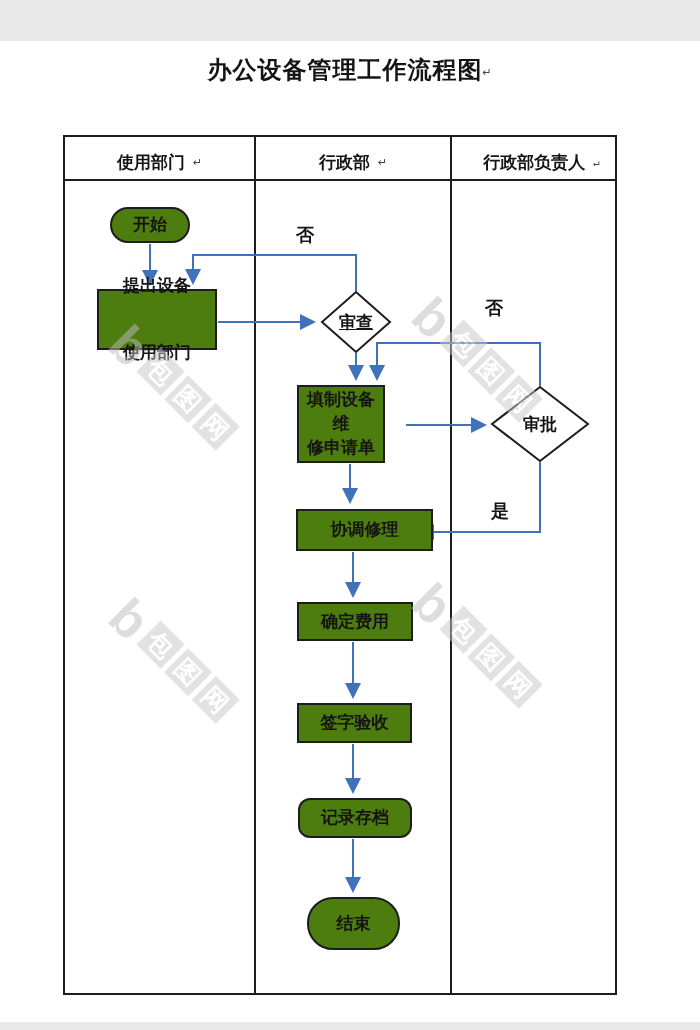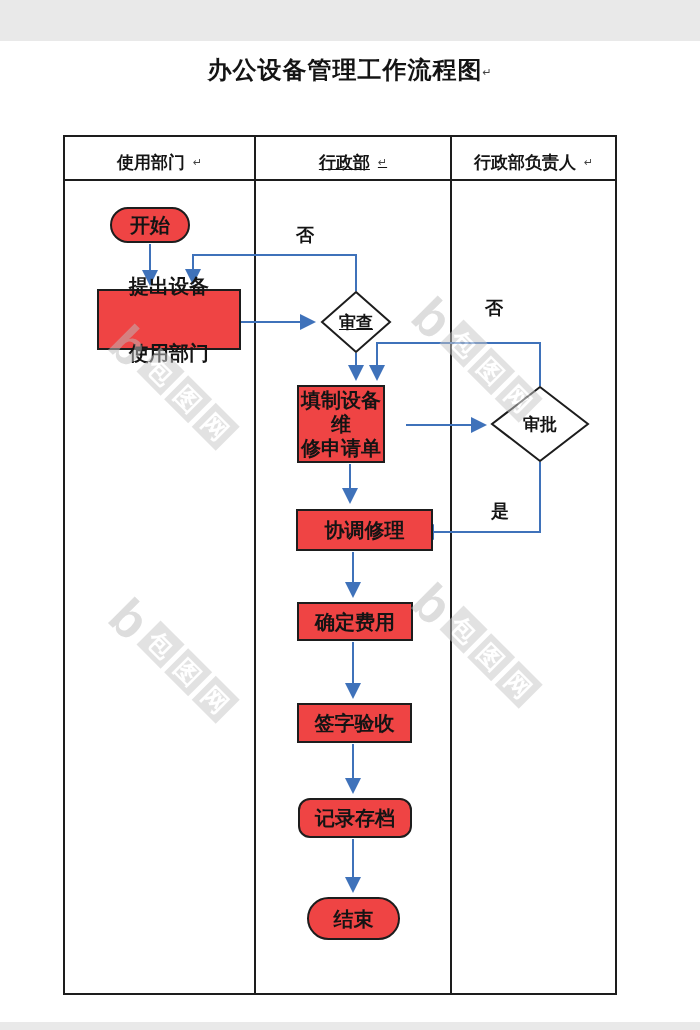--- a/index.html
+++ b/index.html
@@ -12,23 +12,23 @@
   
   .table{position:absolute;left:63px;top:135px;width:554px;height:860px;
          border:2px solid #1d1d1d;box-sizing:border-box;z-index:1;}
   .vline{position:absolute;top:0;bottom:0;width:2px;background:#1d1d1d;}
   .hline{position:absolute;left:0;right:0;top:42px;height:2px;background:#1d1d1d;}
   .hcell{position:absolute;top:0;height:50px;display:flex;align-items:center;justify-content:center;
          font-size:17px;font-weight:bold;color:#141414;gap:8px;}
   
   svg.conn{position:absolute;left:0;top:0;z-index:2;}
   
-  .node{position:absolute;background:#ef4444;border:2px solid #1d1d1d;box-sizing:border-box;
+  .node{position:absolute;background:#4d7c0f;border:2px solid #1d1d1d;box-sizing:border-box;
         display:flex;flex-direction:column;align-items:center;justify-content:center;
-        font-size:20px;font-weight:bold;color:#141414;line-height:24px;z-index:3;text-align:center;}
+        font-size:17px;font-weight:bold;color:#141414;line-height:24px;z-index:3;text-align:center;}
   .stadium{border-radius:20px;}
   .dlabel{position:absolute;width:70px;text-align:center;font-size:17px;font-weight:bold;
           color:#141414;z-index:3;}
   .elabel{position:absolute;width:34px;text-align:center;font-size:18px;font-weight:bold;
           color:#141414;z-index:3;}
   
   .wm{position:absolute;display:flex;align-items:flex-start;gap:5px;
       transform:rotate(45deg);transform-origin:0 0;opacity:.5;z-index:5;pointer-events:none;}
   .wm-b{font-size:52px;line-height:42px;font-weight:bold;color:#bdbdbd;margin-right:2px;}
   .wm-t{width:34px;height:34px;background:#c7c7c7;color:#ffffff;font-size:25px;line-height:34px;
@@ -45,25 +45,25 @@
   </div>
 
   <div class="table">
     <div class="vline" style="left:189px;"></div>
     <div class="vline" style="left:385px;"></div>
     <div class="hline"></div>
     <div class="hcell" style="left:0;width:189px;">
       <span>使用部门</span>
         <span class="pmark">↵</span>
     </div>
-    <div class="hcell" style="left:191px;width:194px;text-decoration:underline;">
+    <div class="hcell" style="left:191px;width:194px;">
       <span>行政部</span>
         <span class="pmark">↵</span>
     </div>
-    <div class="hcell" style="left:387px;width:163px;">
+    <div class="hcell" style="left:395px;width:163px;font-family:Liberation Mono, monospace;">
       <span>行政部负责人</span>
         <span class="pmark">↵</span>
     </div>
   </div>
 
   <svg class="conn" width="700" height="1030">
     <defs>
       <marker id="ah" markerWidth="9" markerHeight="9" refX="7" refY="4" orient="auto">
         <path d="M0,0 L8,4 L0,8 Z" fill="#3f72ba"></path>
       </marker>
@@ -85,21 +85,21 @@
     <g fill="#ffffff" stroke="#1d1d1d" stroke-width="2">
       <polygon points="356,292 390,322 356,352 322,322"></polygon>
       <polygon points="540,387 588,424 540,461 492,424"></polygon>
     </g>
   </svg>
 
   <div class="node stadium" style="left:110px;top:207px;width:80px;height:36px;">
     <div>开始</div>
   </div>
 
-  <div class="node" style="left:97px;top:289px;width:144px;height:61px;gap:43px;">
+  <div class="node" style="left:97px;top:289px;width:120px;height:61px;gap:43px;">
     <div>提出设备</div>
     <div>使用部门</div>
   </div>
 
   <div class="dlabel" style="left:321px;top:311px;text-decoration:underline;">审查</div>
 
   <div class="node" style="left:297px;top:385px;width:88px;height:78px;">
     <div>填制设备维</div>
     <div>修申请单</div>
   </div>
@@ -115,21 +115,21 @@
   </div>
 
   <div class="node" style="left:297px;top:602px;width:116px;height:39px;">
     <div>确定费用</div>
   </div>
 
   <div class="node" style="left:298px;top:798px;width:114px;height:40px;border-radius:12px;">
     <div>记录存档</div>
   </div>
 
-  <div class="node stadium" style="left:307px;top:897px;width:93px;height:43px;border-radius:26px;font-family:Liberation Serif, serif;">
+  <div class="node stadium" style="left:307px;top:897px;width:93px;height:53px;border-radius:26px;font-family:Liberation Serif, serif;">
     <div>结束</div>
   </div>
 
   <div class="elabel" style="left:288px;top:223px;">否</div>
   <div class="elabel" style="left:477px;top:296px;">否</div>
   <div class="elabel" style="left:483px;top:499px;">是</div>
 
   <div class="wm" style="left:133px;top:320px;">
     <span class="wm-b">b</span>
     <span class="wm-t">包</span>

